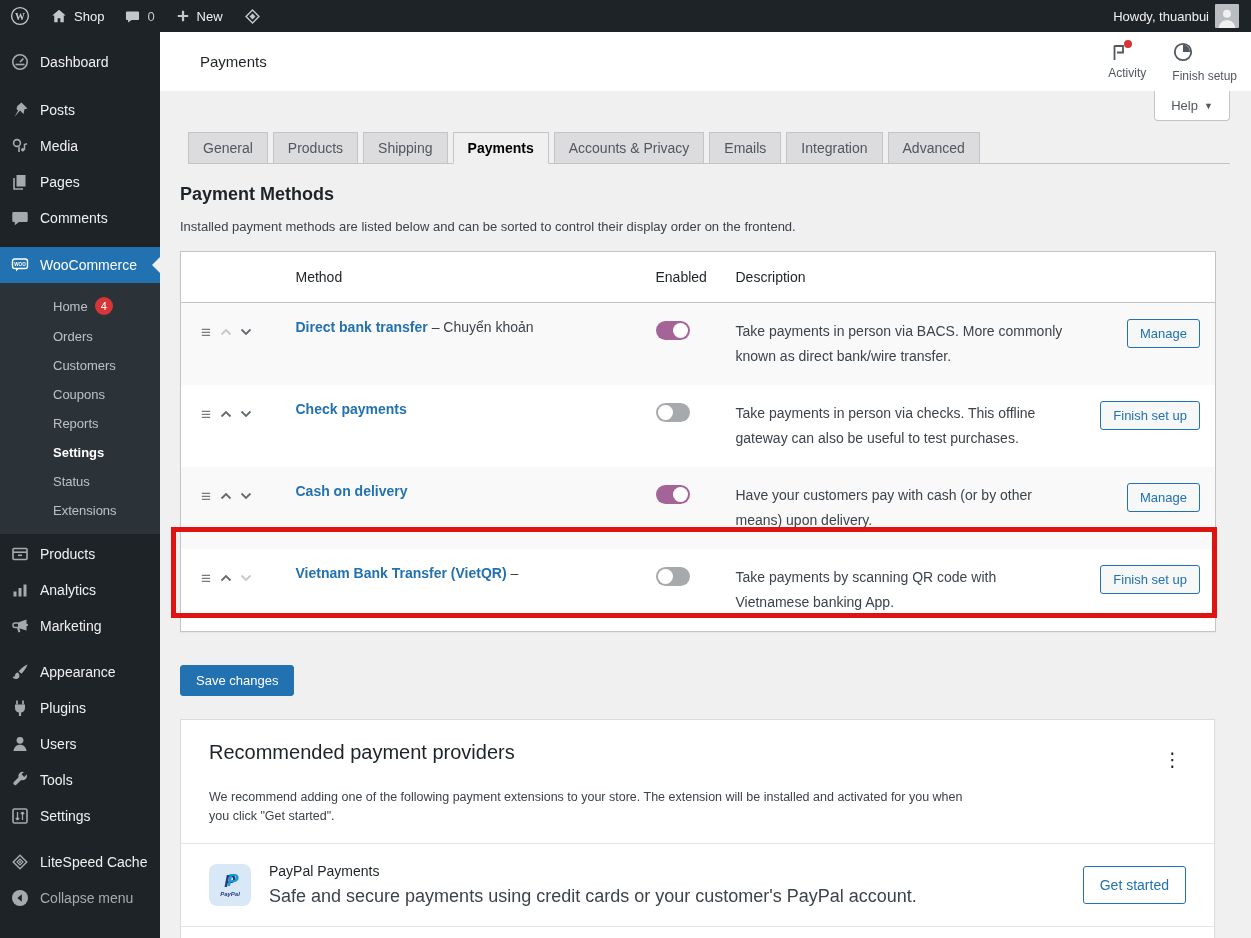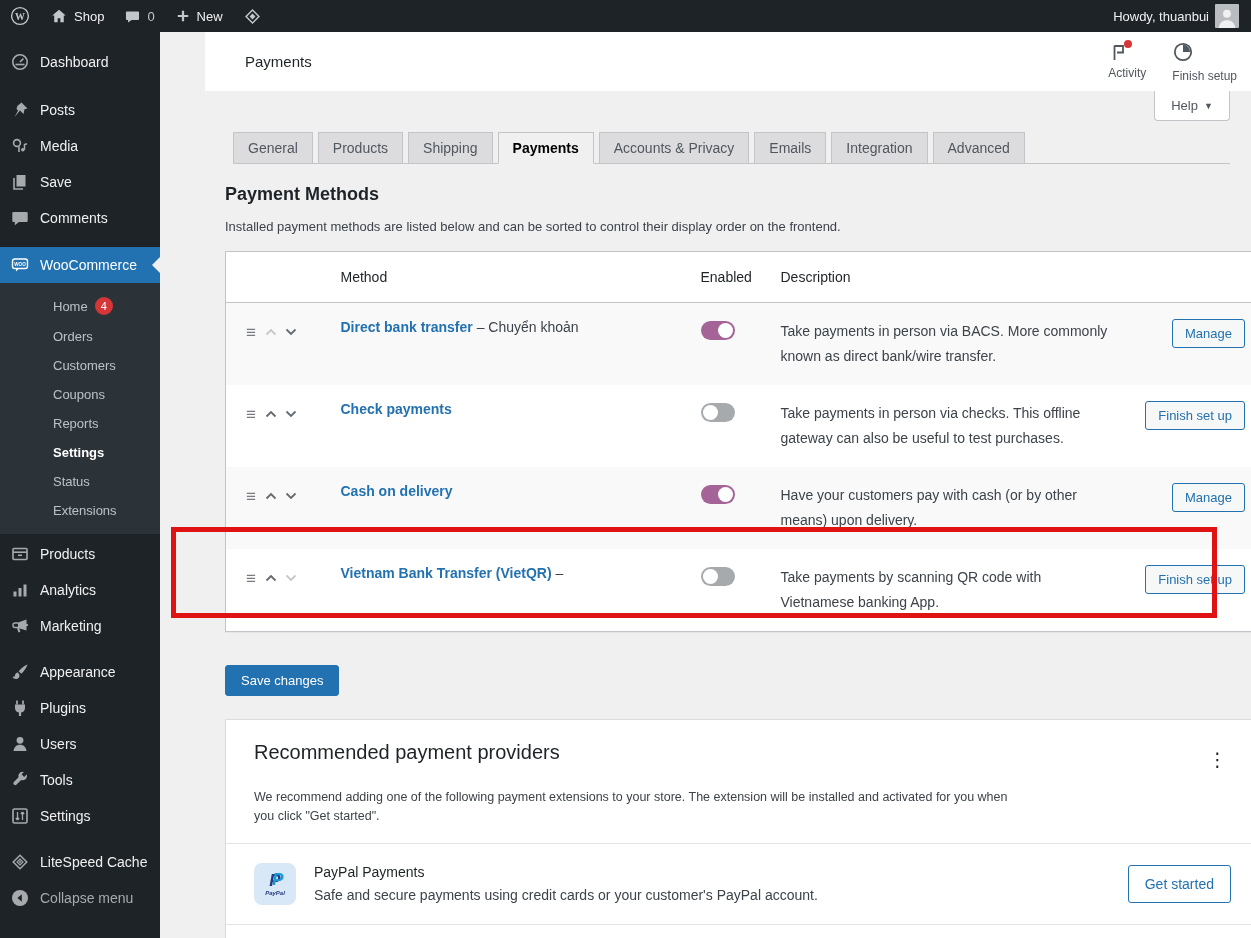--- a/index.html
+++ b/index.html
@@ -24,21 +24,21 @@
   .menu-item.current{background:#2271b1;color:#fff;}
   .menu-item.current .mi{color:#fff;}
   .menu-item.current::after{content:"";position:absolute;right:0;top:50%;margin-top:-8px;border:8px solid transparent;border-right-color:#f0f0f1;}
   .submenu{background:#2c3338;padding:7px 15px 9px;}
   .submenu-item{padding:7px 12px 7px 38px;color:rgba(240,246,252,.72);font-size:13px;cursor:pointer;display:flex;align-items:center;gap:7px;}
   .submenu-item.current-sub{color:#fff;font-weight:700;}
   .badge{background:#d63638;color:#fff;border-radius:9px;min-width:18px;height:18px;display:inline-flex;align-items:center;justify-content:center;font-size:11px;padding:0 5px;font-weight:400;}
   .collapse-item{color:#a7aaad;}
   .mi{width:20px;height:20px;}
   
-  .main{position:absolute;left:160px;top:32px;width:1091px;height:704px;background:#f0f0f1;padding-left:45px;}
+  .main{position:absolute;left:160px;top:32px;width:1091px;height:704px;background:#f0f0f1;}
   .page-header{height:59px;background:#fff;display:flex;align-items:center;padding:0 14px 0 40px;}
   .page-title{font-size:15px;font-weight:500;color:#1d2327;}
   .header-actions{margin-left:auto;display:flex;gap:26px;}
   .h-action{display:flex;flex-direction:column;align-items:flex-start;gap:3px;color:#50575e;font-size:12px;cursor:pointer;position:relative;}
   .h-action .dot{position:absolute;top:-3px;right:8px;width:8px;height:8px;border-radius:50%;background:#d63638;}
   .help-tab{position:absolute;top:59px;right:21px;width:76px;height:30px;background:#fff;border:1px solid #c3c4c7;border-top:none;border-radius:0 0 4px 4px;display:flex;align-items:center;justify-content:center;gap:6px;color:#50575e;font-size:13px;cursor:pointer;z-index:5;}
   .caret{font-size:9px;color:#50575e;}
   
   .tabs{display:flex;align-items:flex-end;margin:41px 21px 0 28px;border-bottom:1px solid #c3c4c7;}
   .nav-tab{background:#dcdcde;border:1px solid #c3c4c7;color:#50575e;padding:7px 14px;font-size:14px;margin-right:5px;margin-bottom:-1px;cursor:pointer;white-space:nowrap;}
@@ -78,21 +78,21 @@
   .rec-intro{font-size:12.5px;color:#3c434a;margin-top:24px;max-width:770px;line-height:1.55;}
   .kebab{margin-left:auto;color:#1d2327;font-size:19px;letter-spacing:0;cursor:pointer;padding:14px 8px;line-height:.55;}
   .rec-divider{border-top:1px solid #e2e4e7;}
   .provider-row{display:flex;align-items:center;padding:19px 28px;gap:18px;}
   .pp-logo{width:42px;height:42px;border-radius:8px;background:#d9e8f6;display:flex;flex-direction:column;align-items:center;justify-content:center;flex:0 0 42px;}
   .pp-p{font-weight:700;font-style:italic;font-size:17px;color:#253b80;position:relative;line-height:1;}
   .pp-p i{position:absolute;left:3px;top:-1px;color:#179bd7;font-style:italic;}
   .pp-word{font-size:6px;font-weight:700;font-style:italic;color:#253b80;margin-top:1px;}
   .provider-text{display:flex;flex-direction:column;gap:7px;}
   .provider-name{font-size:14px;color:#1d2327;}
-  .provider-desc{font-size:14px;color:#3c434a;}
+  .provider-desc{font-size:18px;color:#3c434a;}
   .get-started{margin-left:auto;background:#fff;border:1px solid #2271b1;color:#2271b1;border-radius:3px;padding:10px 16px;font-size:14px;cursor:pointer;font-family:inherit;white-space:nowrap;}
   .discover-row{padding:21px 28px 25px;}
   .discover-link{color:#2271b1;font-size:14px;text-decoration:none;display:inline-flex;align-items:center;gap:8px;cursor:pointer;}
 </style>
 </head>
 <body>
 
 <div class="admin-bar">
   <div class="ab-item">
     <span class="ab-icon">
@@ -170,21 +170,21 @@
           <circle cx="12.8" cy="13.8" r="1.8" fill="currentColor"></circle>
           <path d="M14.5 13.8V8.5l2.5-.8" stroke="currentColor" stroke-width="1.5" fill="none"></path>
         </svg></span>
     <span>Media</span>
   </div>
   <div class="menu-item">
     <span class="mi"><svg viewBox="0 0 20 20" width="20" height="20">
           <rect x="6.5" y="3" width="9" height="11.5" fill="currentColor"></rect>
           <path d="M4 6v11h9" fill="none" stroke="currentColor" stroke-width="1.6"></path>
         </svg></span>
-    <span>Save</span>
+    <span>Pages</span>
   </div>
   <div class="menu-item">
     <span class="mi"><svg viewBox="0 0 20 20" width="20" height="20">
           <path d="M3.5 4h13a1.2 1.2 0 0 1 1.2 1.2v7.6a1.2 1.2 0 0 1-1.2 1.2H9l-4.2 3.2V14H3.5a1.2 1.2 0 0 1-1.2-1.2V5.2A1.2 1.2 0 0 1 3.5 4z" fill="currentColor"></path>
         </svg></span>
     <span>Comments</span>
   </div>
   <div class="menu-sep" style="height:11px;"></div>
   <div class="menu-item current">
     <span class="mi"><svg viewBox="0 0 20 20" width="20" height="20">

